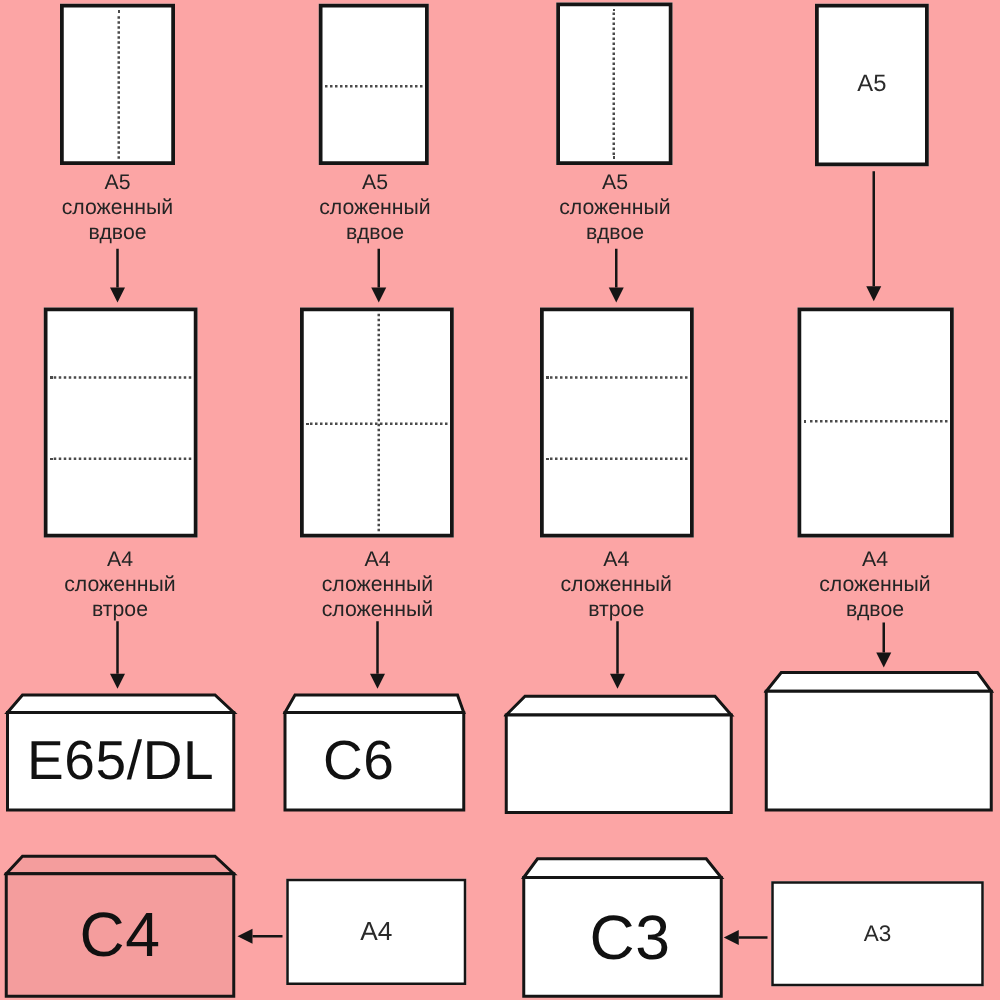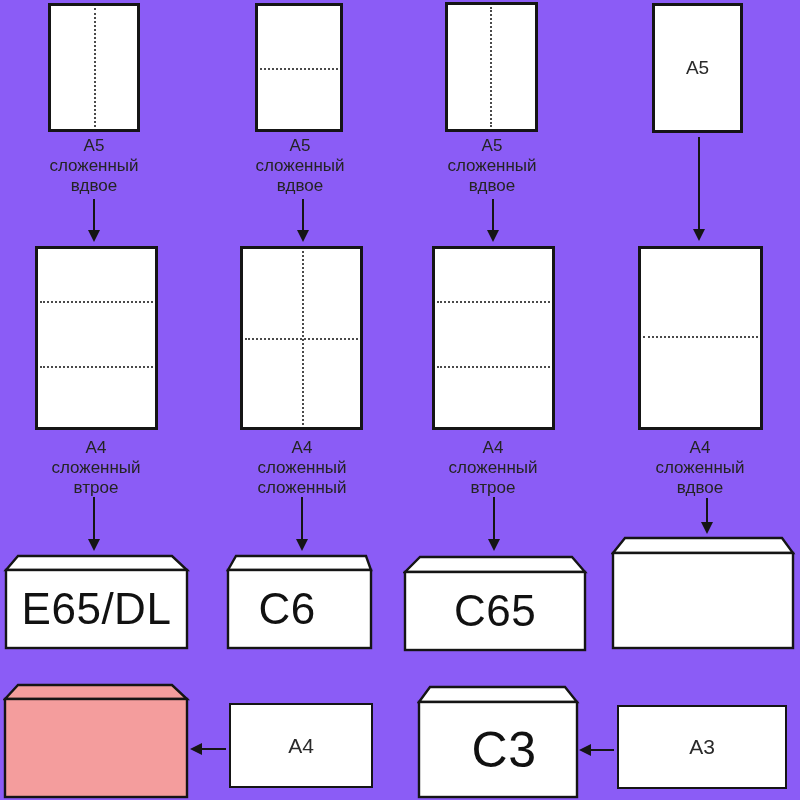--- a/index.html
+++ b/index.html
@@ -1,17 +1,17 @@
 <!DOCTYPE html>
 <html><head>
 <meta charset="utf-8">
 <style>
   html,body{margin:0;padding:0;background:#fff;}
   body{font-family:"Liberation Sans",sans-serif;color:#1a1a1a;}
-  .canvas{position:relative;width:800px;height:800px;background:#8b5cf6;overflow:hidden;}
+  .canvas{position:relative;width:800px;height:800px;background:#fca5a5;overflow:hidden;}
 
   
   .paper{position:absolute;box-sizing:border-box;border:3px solid #151515;background:#fff;}
   .fold-v{position:absolute;top:2px;bottom:2px;width:0;border-left:2px dotted #4a4a4a;}
   .fold-h{position:absolute;left:2px;right:2px;height:0;border-top:2px dotted #4a4a4a;}
   .paper-inner-label{position:absolute;inset:0;display:flex;align-items:center;justify-content:center;
     font-size:19px;color:#2a2a2a;}
 
   
   .paper.thin{border-width:2px;}
@@ -149,31 +149,31 @@
   <svg class="env" style="left:226px;top:553px" width="148" height="98">
     <polygon class="env-shape" points="2,17 10,3 140,3 145,17"></polygon>
     <rect class="env-shape" x="2" y="17" width="143" height="78"></rect>
   </svg>
   <div class="env-label" style="left:228px;top:570px;width:118px;height:78px">C6</div>
 
   <svg class="env" style="left:403px;top:554px" width="185" height="99">
     <polygon class="env-shape" points="2,18 17,3 169,3 182,18"></polygon>
     <rect class="env-shape" x="2" y="18" width="180" height="78"></rect>
   </svg>
-  <div class="env-label" style="left:405px;top:572px;width:180px;height:78px">C65</div>
 
   <svg class="env" style="left:611px;top:535px" width="185" height="116">
     <polygon class="env-shape" points="2,18 14,3 171,3 182,18"></polygon>
     <rect class="env-shape" x="2" y="18" width="180" height="95"></rect>
   </svg>
 
   <svg class="env" style="left:3px;top:682px" width="188" height="118">
     <polygon class="env-shape pink" points="2,17 15,3 169,3 184,17"></polygon>
     <rect class="env-shape pink" x="2" y="17" width="182" height="98"></rect>
   </svg>
+  <div class="env-label big" style="left:5px;top:699px;width:182px;height:98px">C4</div>
 
   <div class="arrow-left" style="left:190px;top:742px;width:36px">
       <div class="head"></div>
       <div class="shaft"></div>
     </div>
 
   <div class="paper thin" style="left:229px;top:703px;width:144px;height:85px">
     <div class="paper-inner-label" style="font-size:21px">A4</div>
   </div>
 
@@ -182,16 +182,16 @@
     <rect class="env-shape" x="2" y="18" width="158" height="95"></rect>
   </svg>
   <div class="env-label big" style="left:419px;top:702px;width:170px;height:95px">C3</div>
 
   <div class="arrow-left" style="left:579px;top:743px;width:35px">
       <div class="head"></div>
       <div class="shaft"></div>
     </div>
 
   <div class="paper thin" style="left:617px;top:705px;width:170px;height:84px">
-    <div class="paper-inner-label" style="font-size:21px">A3</div>
+    <div class="paper-inner-label" style="font-size:18px">A3</div>
   </div>
 
 </div>
 
 </body></html>

